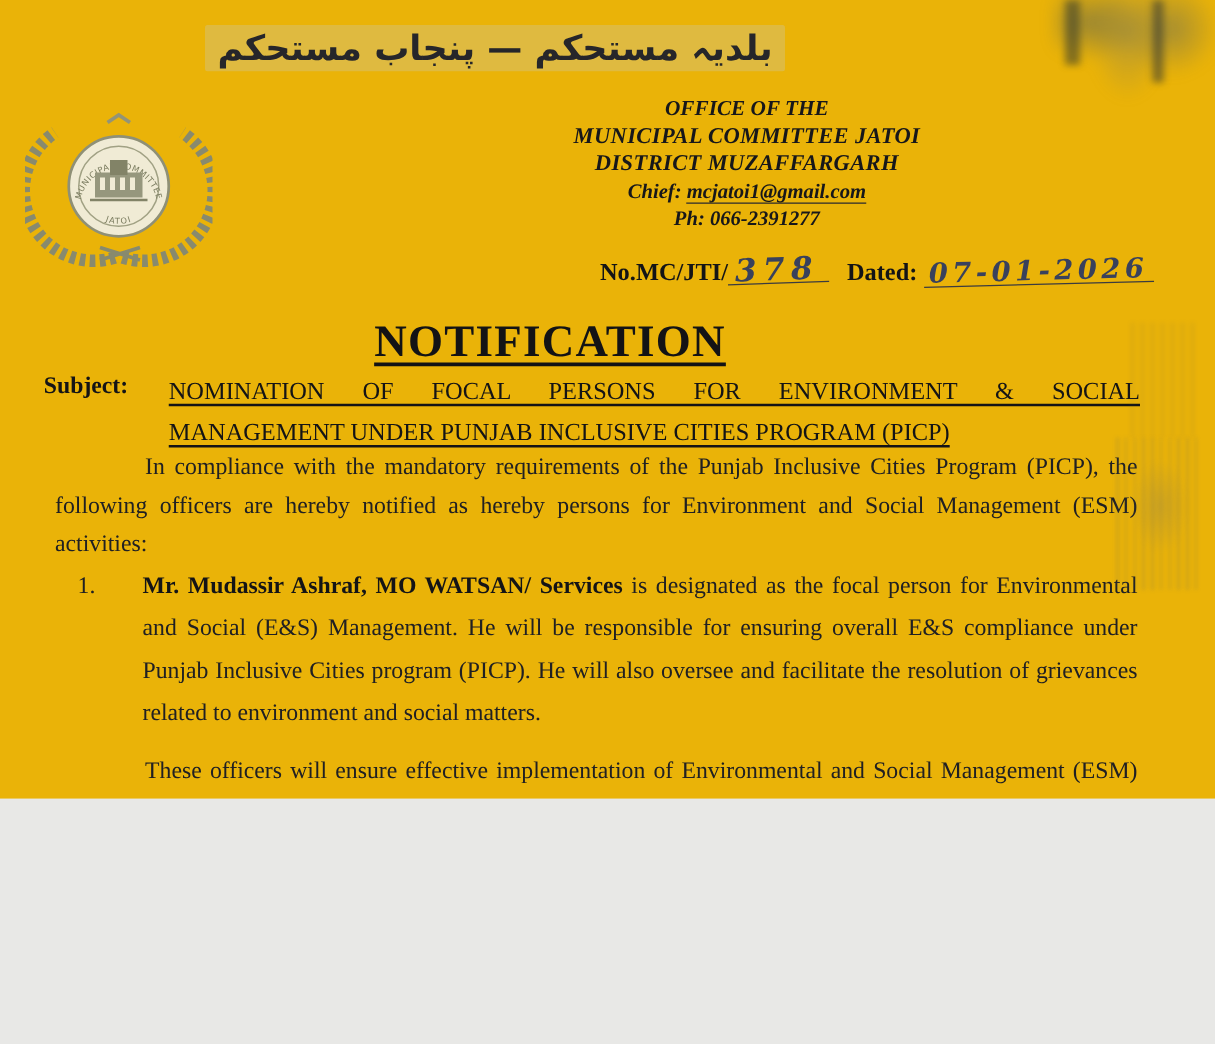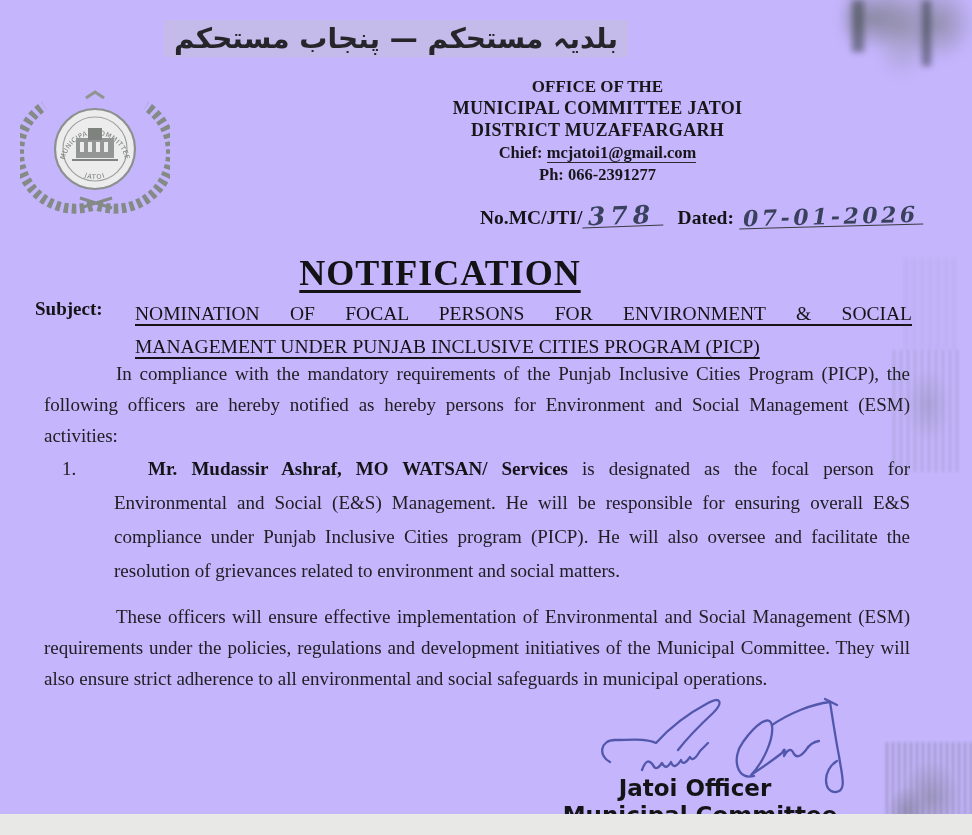--- a/index.html
+++ b/index.html
@@ -1,32 +1,32 @@
 <!DOCTYPE html>
 <html><head>
 <meta charset="utf-8">
 <style>
   html,body{margin:0;padding:0;background:#e8e8e6;}
   .page{
-    position:relative;width:972px;height:814px;margin:0 auto;
-    background:#c4b5fd;overflow:hidden;
+    position:relative;width:972px;height:639px;margin:0 auto;
+    background:#eab308;overflow:hidden;
     font-family:"Liberation Serif", serif;color:#1f1f22;
   }
   
   .urdu{
     position:absolute;top:22px;left:0;right:180px;text-align:center;
     direction:rtl;font-family:"DejaVu Sans", sans-serif;font-weight:bold;
     font-size:28px;color:#26262a;
   }
   .urdu .hl{background:rgba(200,201,196,.30);padding:2px 10px;border-radius:2px;}
   
   .seal{position:absolute;left:20px;top:86px;width:150px;height:130px;filter:blur(.4px);opacity:.9;}
   
   .letterhead{position:absolute;top:76px;left:380px;width:435px;text-align:center;
-    font-weight:bold;color:#17171a;}
+    font-weight:bold;color:#17171a;font-style:italic;}
   .lh1{font-size:17px;line-height:21px;}
   .lh2{font-size:18px;line-height:22px;letter-spacing:.3px;}
   .lh-email{font-size:16.5px;line-height:22px;margin-top:1px;}
   .lh-email .ev{border-bottom:1.5px solid #2a2a2e;}
   .lh-ph{font-size:16.5px;line-height:22px;}
   
   .refline{position:absolute;top:206px;left:480px;width:480px;font-weight:bold;
     font-size:19.5px;color:#141416;white-space:nowrap;}
   .hand{font-family:"DejaVu Serif", serif;font-style:italic;font-weight:600;
     color:#39415c;}
@@ -50,21 +50,21 @@
   .subj-line{display:block;text-decoration:underline;text-decoration-thickness:1.6px;
     text-underline-offset:4px;}
   .subj-line.stretch{text-align:justify;text-align-last:justify;}
   
   .para{position:absolute;left:44px;right:62px;font-size:19px;text-align:justify;color:#202023;}
   .p1{top:358px;line-height:31px;text-indent:72px;}
   .p2{top:601px;line-height:31px;text-indent:72px;}
   .list-item{position:absolute;top:452px;left:62px;right:62px;display:flex;}
   .li-num{width:52px;font-size:19px;line-height:34px;color:#202023;}
   .li-body{flex:1;font-size:19px;line-height:34px;text-align:justify;color:#202023;}
-  .li-body b{color:#141416;margin-left:34px;}
+  .li-body b{color:#141416;}
   
   .sig-svg{position:absolute;left:596px;top:696px;width:282px;height:102px;}
   .sig-title{position:absolute;top:775px;left:560px;width:270px;text-align:center;
     font-family:"DejaVu Sans", sans-serif;font-weight:bold;font-size:23px;color:#141416;}
   .sig-org{position:absolute;top:802px;left:540px;width:320px;text-align:center;
     font-family:"DejaVu Sans", sans-serif;font-weight:bold;font-size:23px;color:#141416;}
   
   .art{position:absolute;pointer-events:none;}
   .art-tr{left:842px;top:-12px;width:136px;height:108px;filter:blur(5px);
     background:

